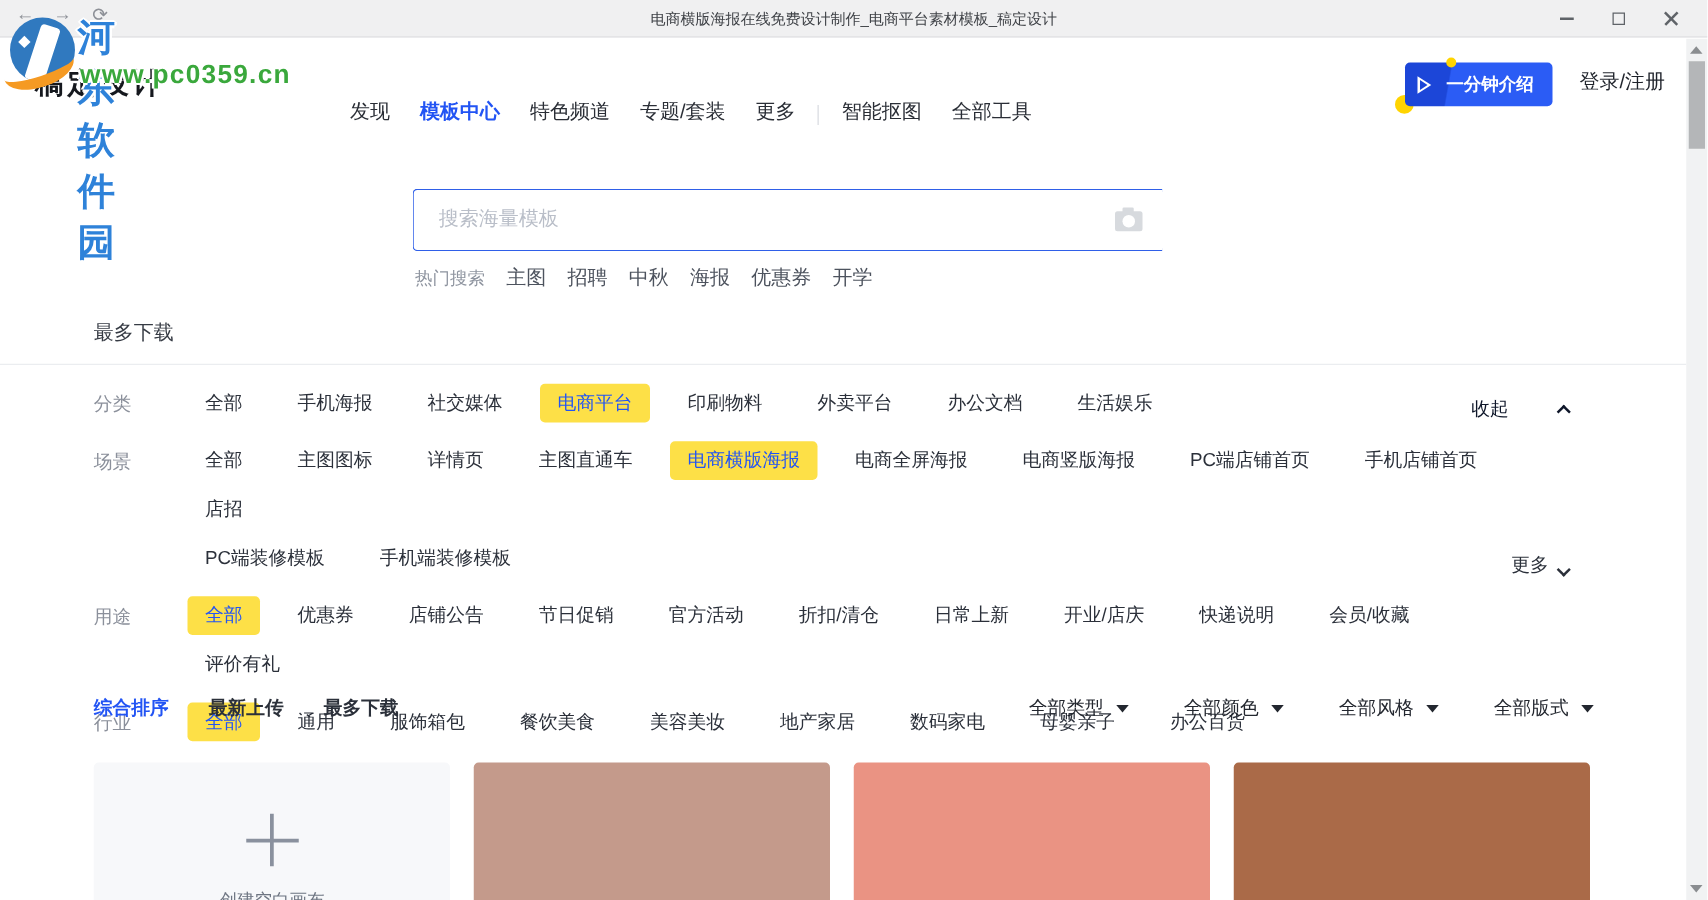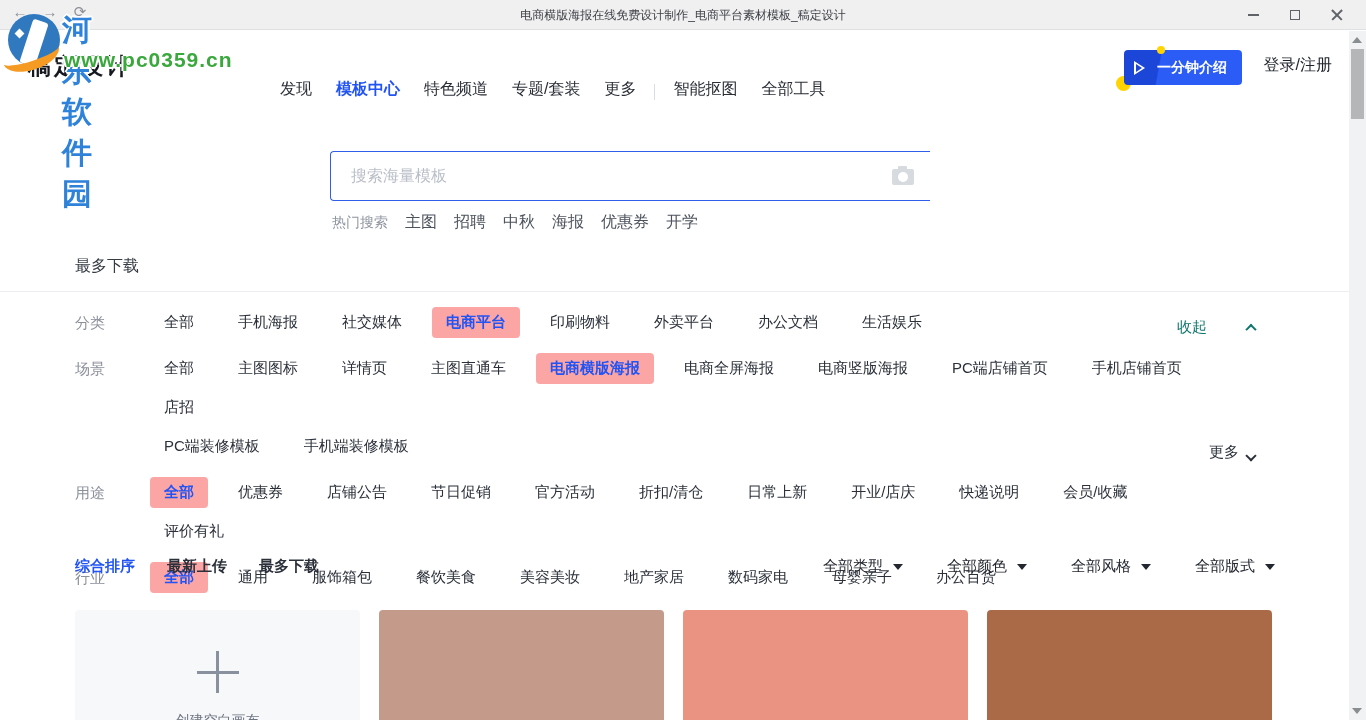--- a/index.html
+++ b/index.html
@@ -94,25 +94,25 @@
   
   .content-title { position:absolute; left:75px; top:256px; font-size:16px; color:#363b44; }
   .divider { position:absolute; left:0; top:291px; width:1349px; height:1px; background:#ebedf0; }
 
   .filters { position:absolute; left:0; top:307px; width:1349px; }
   .filter-row { display:flex; align-items:flex-start; padding-left:75px; margin-bottom:15px; }
   .filter-label { width:75px; flex:none; font-size:15px; color:#8b909b; padding-top:7px; }
   .opts { display:flex; flex-wrap:wrap; gap:8px 16px; max-width:1050px; }
   .chip { border:none; background:transparent; font-size:15px; color:#2b303a; padding:6px 14px;
           border-radius:4px; cursor:pointer; white-space:nowrap; font-family:inherit; }
-  .chip.active { background:#fca5a5; color:#2254f4;font-weight:bold; }
+  .chip.active { background:#fde047; color:#2254f4; }
   .opts-block { display:flex; flex-direction:column; gap:8px; }
   .side-link { position:absolute; right:94px; display:flex; align-items:center; gap:8px; font-size:15px;
                cursor:pointer; }
-  .link-collapse { top:11px; color:#0f766e;gap:40px; }
+  .link-collapse { top:11px; color:#0f172a;gap:40px; }
   .link-more { top:136px; color:#2b303a; }
   .chev { width:8px; height:8px; border-top:2px solid currentColor; border-right:2px solid currentColor;
           display:inline-block; }
   .chev-up { transform:rotate(-45deg) translate(-1px,1px); }
   .chev-down { transform:rotate(135deg) translate(2px,-2px); }
 
   
   .sort-row { position:absolute; left:75px; top:557px; width:1200px; display:flex;
               justify-content:space-between; align-items:center; }
   .sort-tabs { display:flex; gap:32px; font-size:15px; color:#2b303a;font-weight:bold; }

